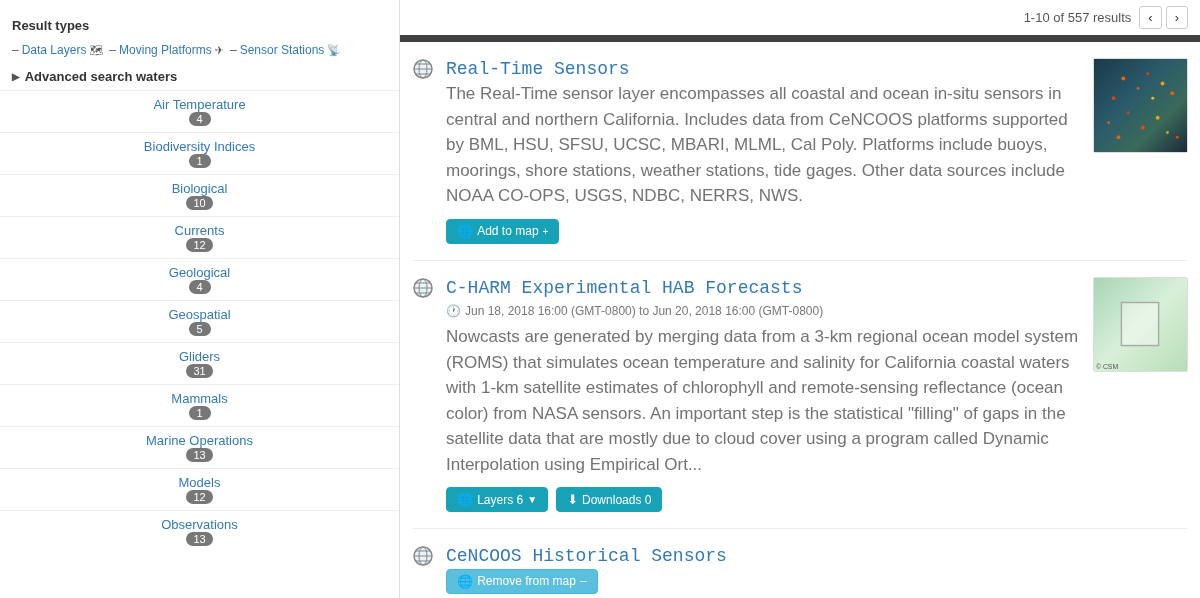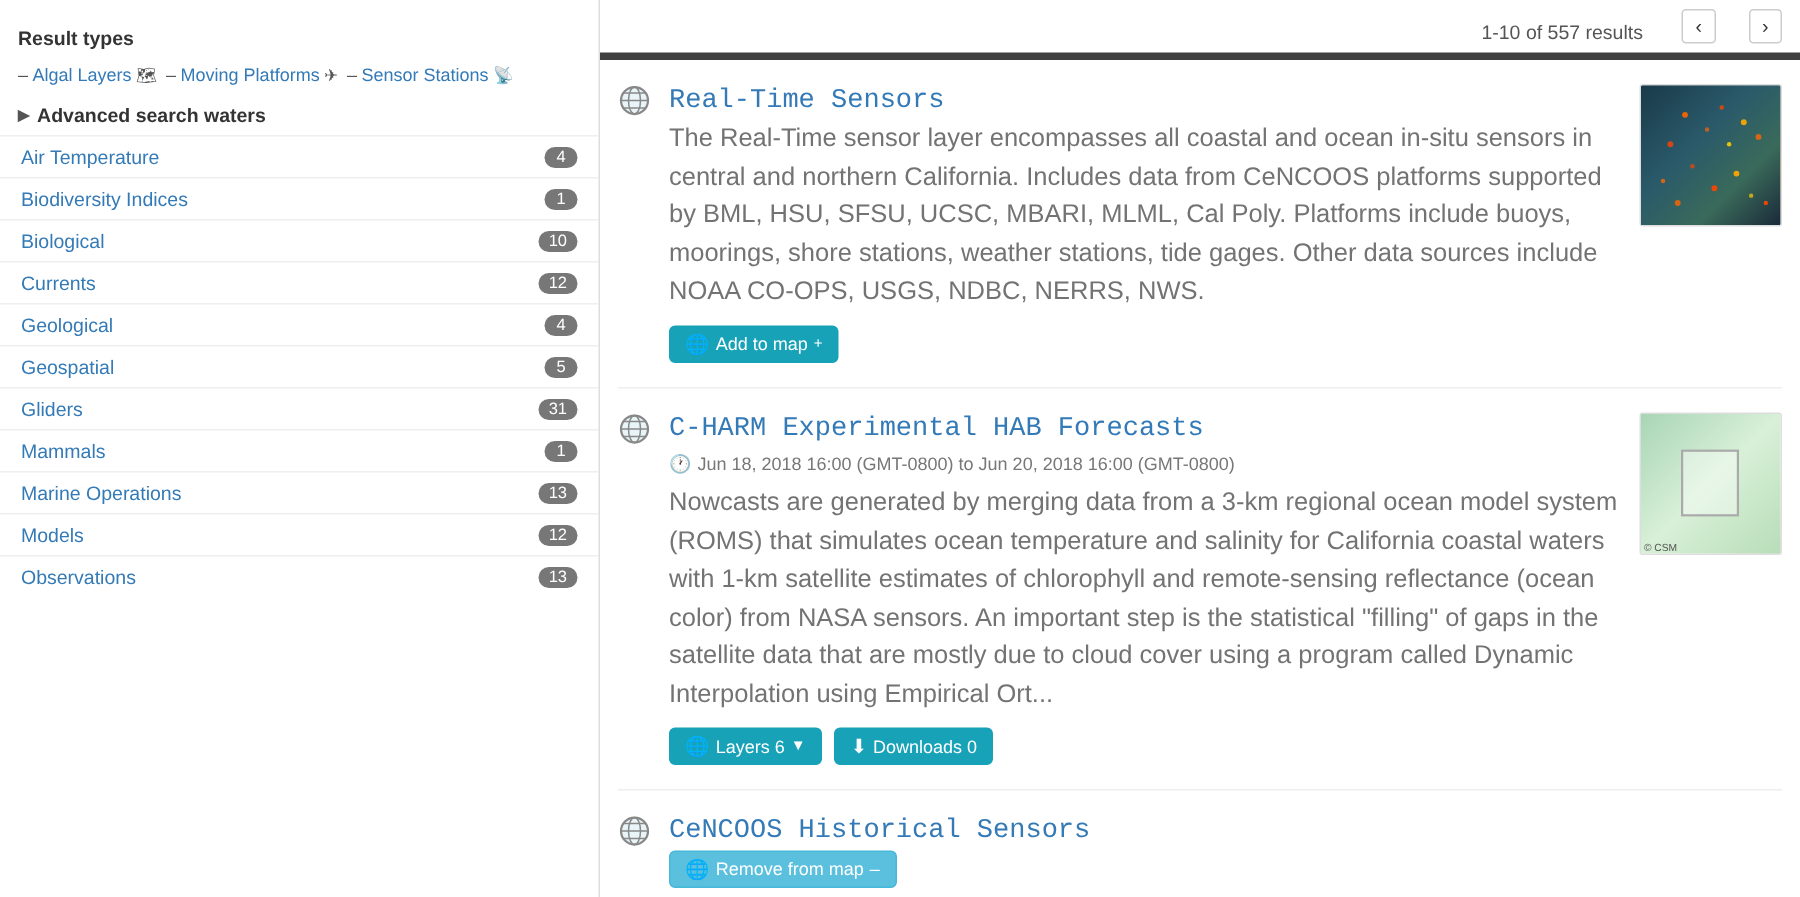--- a/index.html
+++ b/index.html
@@ -53,20 +53,21 @@
     }
     .advanced-toggle .triangle { font-size: 10px; color: #555; }
     .filter-list { list-style: none; padding: 0; }
     .filter-item {
       display: flex;
       align-items: center;
       justify-content: space-between;
       padding: 6px 14px 6px 14px;
       border-top: 1px solid #eee;
       cursor: pointer;
+      flex-direction: column;
     }
     .filter-item a {
       color: #337ab7;
       text-decoration: none;
       font-size: 13px;
     }
     .filter-badge {
       background: #777;
       color: #fff;
       border-radius: 10px;
@@ -77,25 +78,25 @@
     }
 
     
     .main {
       flex: 1;
       overflow-y: auto;
       padding: 0;
     }
     .pagination-bar {
       display: flex;
-      align-items: flex-end;
+      align-items: center;
       justify-content: flex-end;
       padding: 6px 12px;
-      gap: 22px;
-      border-bottom: 5px solid #404040;
+      gap: 4px;
+      border-bottom: 7px solid #404040;
       font-size: 13px;
       color: #555;
     }
     .pagination-bar .page-info { margin-right: 4px; }
     .page-btn {
       border: 1px solid #ccc;
       background: #fff;
       padding: 3px 8px;
       cursor: pointer;
       border-radius: 3px;
@@ -182,21 +183,21 @@
     .globe-svg { width: 22px; height: 22px; }
   </style>
 </head>
 <body>
 
 <div class="sidebar">
   <div class="sidebar-section-title">Result types</div>
   <div class="result-types-row">
     <span class="result-type-item">
       <span class="dash">–</span>
-      <a>Algal Layers</a>
+      <a>Data Layers</a>
       <span style="font-size:11px;">🗺</span>
     </span>
     <span class="result-type-item">
       <span class="dash">–</span>
       <a>Moving Platforms</a>
       <span style="font-size:11px;">✈</span>
     </span>
     <span class="result-type-item">
       <span class="dash">–</span>
       <a>Sensor Stations</a>

